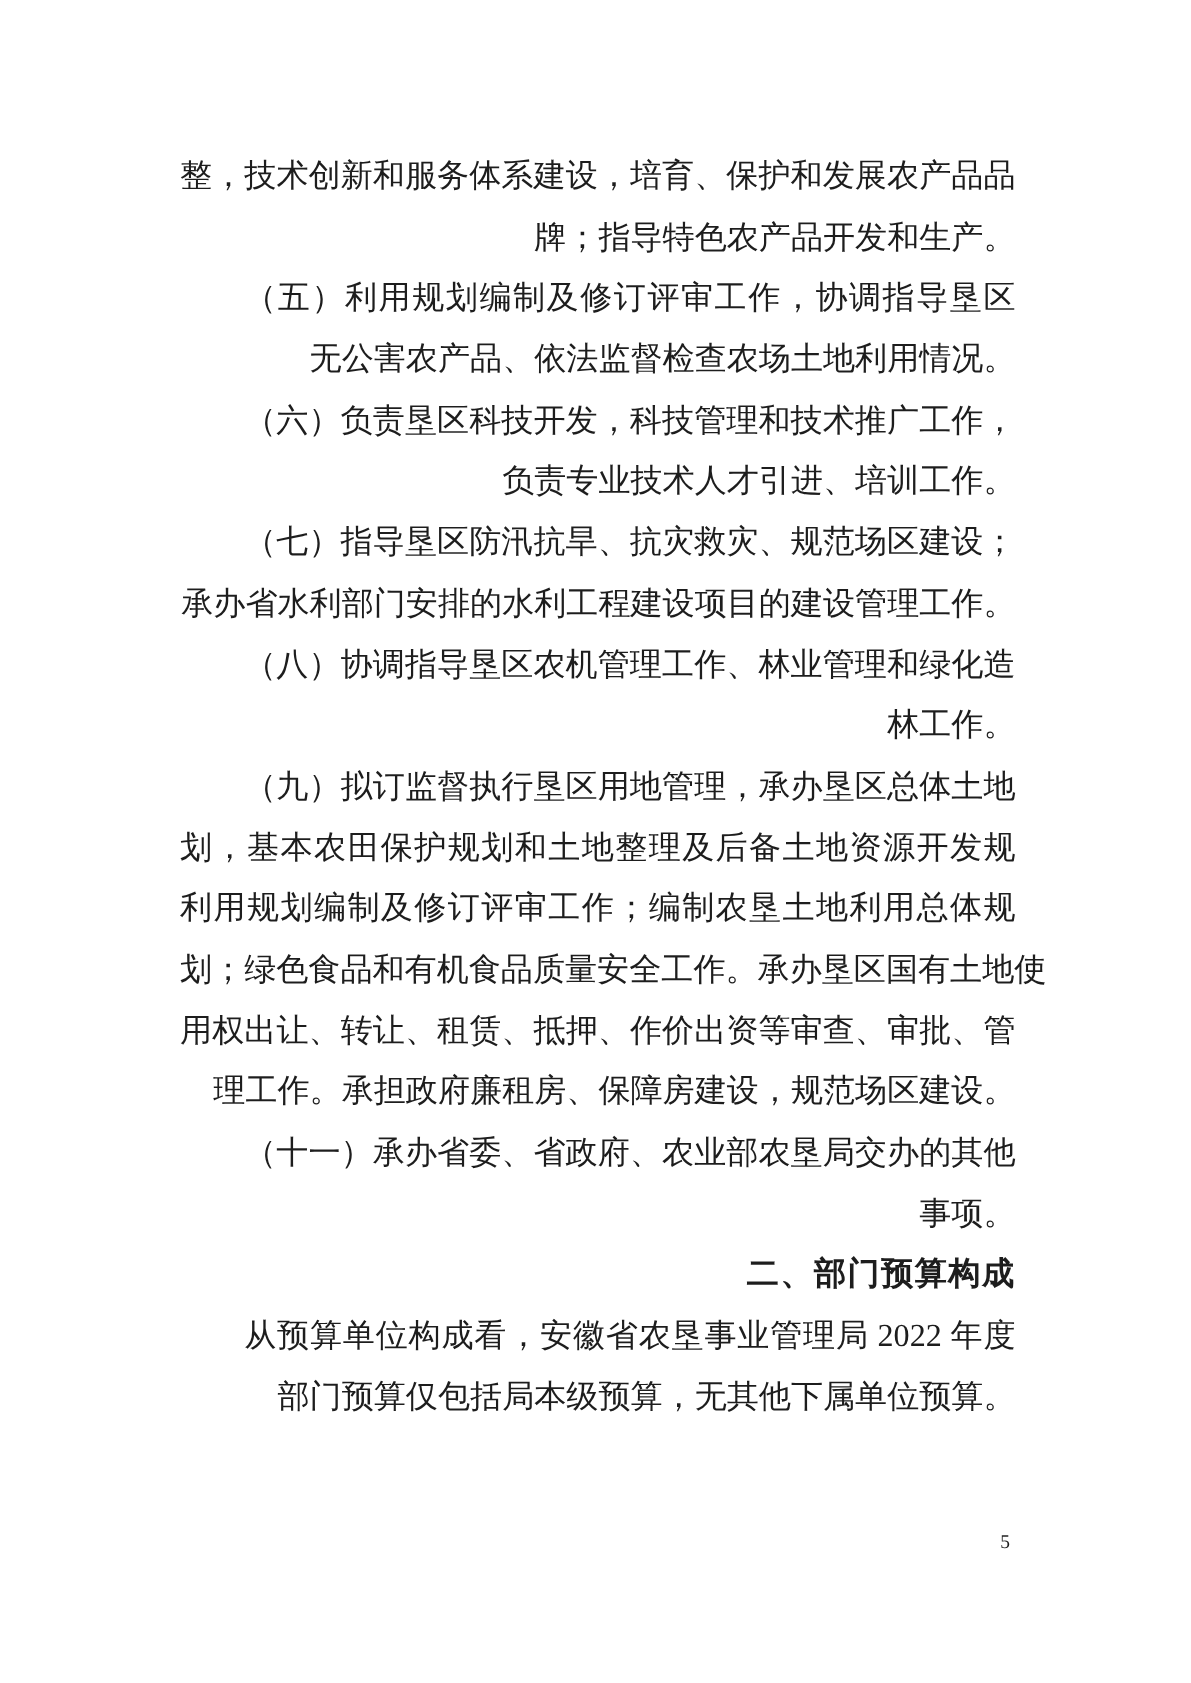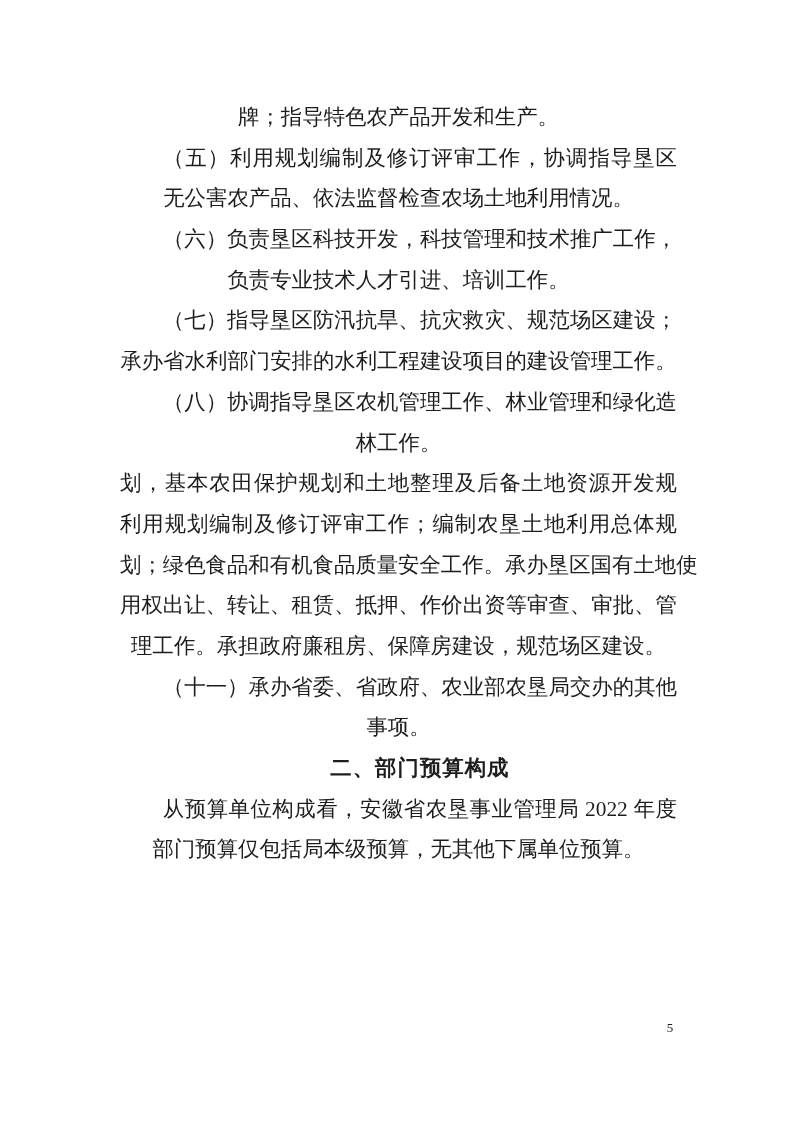--- a/index.html
+++ b/index.html
@@ -21,21 +21,21 @@
   .content {
     position: absolute;
     left: 120px;
     top: 97px;
     width: 557px;
     font-size: 21.4px;
     line-height: 40.7px;
   }
   .line {
     white-space: nowrap;
-    text-align: center;
+    text-align: right;
     height: 40.7px;
   }
   .line.fill {
     text-align: justify;
     text-align-last: justify;
   }
   .line.indent {
     text-indent: 2em;
   }
   .line.heading {
@@ -52,29 +52,31 @@
     font-size: 13px;
     font-family: "Liberation Serif", "DejaVu Serif", serif;
     color: #1d1d1d;
   }
 </style>
 </head>
 <body>
 
 <div class="page">
   <div class="content" id="doc-lines">
+      <div class="line body fill">整，技术创新和服务体系建设，培育、保护和发展农产品品</div>
       <div class="line body">牌；指导特色农产品开发和生产。</div>
       <div class="line body indent fill">（五）利用规划编制及修订评审工作，协调指导垦区</div>
       <div class="line body">无公害农产品、依法监督检查农场土地利用情况。</div>
       <div class="line body indent fill">（六）负责垦区科技开发，科技管理和技术推广工作，</div>
       <div class="line body">负责专业技术人才引进、培训工作。</div>
       <div class="line body indent fill">（七）指导垦区防汛抗旱、抗灾救灾、规范场区建设；</div>
       <div class="line body">承办省水利部门安排的水利工程建设项目的建设管理工作。</div>
       <div class="line body indent fill">（八）协调指导垦区农机管理工作、林业管理和绿化造</div>
       <div class="line body">林工作。</div>
+      <div class="line body indent fill">（九）拟订监督执行垦区用地管理，承办垦区总体土地</div>
       <div class="line body fill">划，基本农田保护规划和土地整理及后备土地资源开发规</div>
       <div class="line body fill">利用规划编制及修订评审工作；编制农垦土地利用总体规</div>
       <div class="line body fill">划；绿色食品和有机食品质量安全工作。承办垦区国有土地使</div>
       <div class="line body fill">用权出让、转让、租赁、抵押、作价出资等审查、审批、管</div>
       <div class="line body">理工作。承担政府廉租房、保障房建设，规范场区建设。</div>
       <div class="line body indent fill">（十一）承办省委、省政府、农业部农垦局交办的其他</div>
       <div class="line body">事项。</div>
       <div class="line heading indent">二、部门预算构成</div>
       <div class="line body indent fill">从预算单位构成看，安徽省农垦事业管理局 2022 年度</div>
       <div class="line body">部门预算仅包括局本级预算，无其他下属单位预算。</div>

